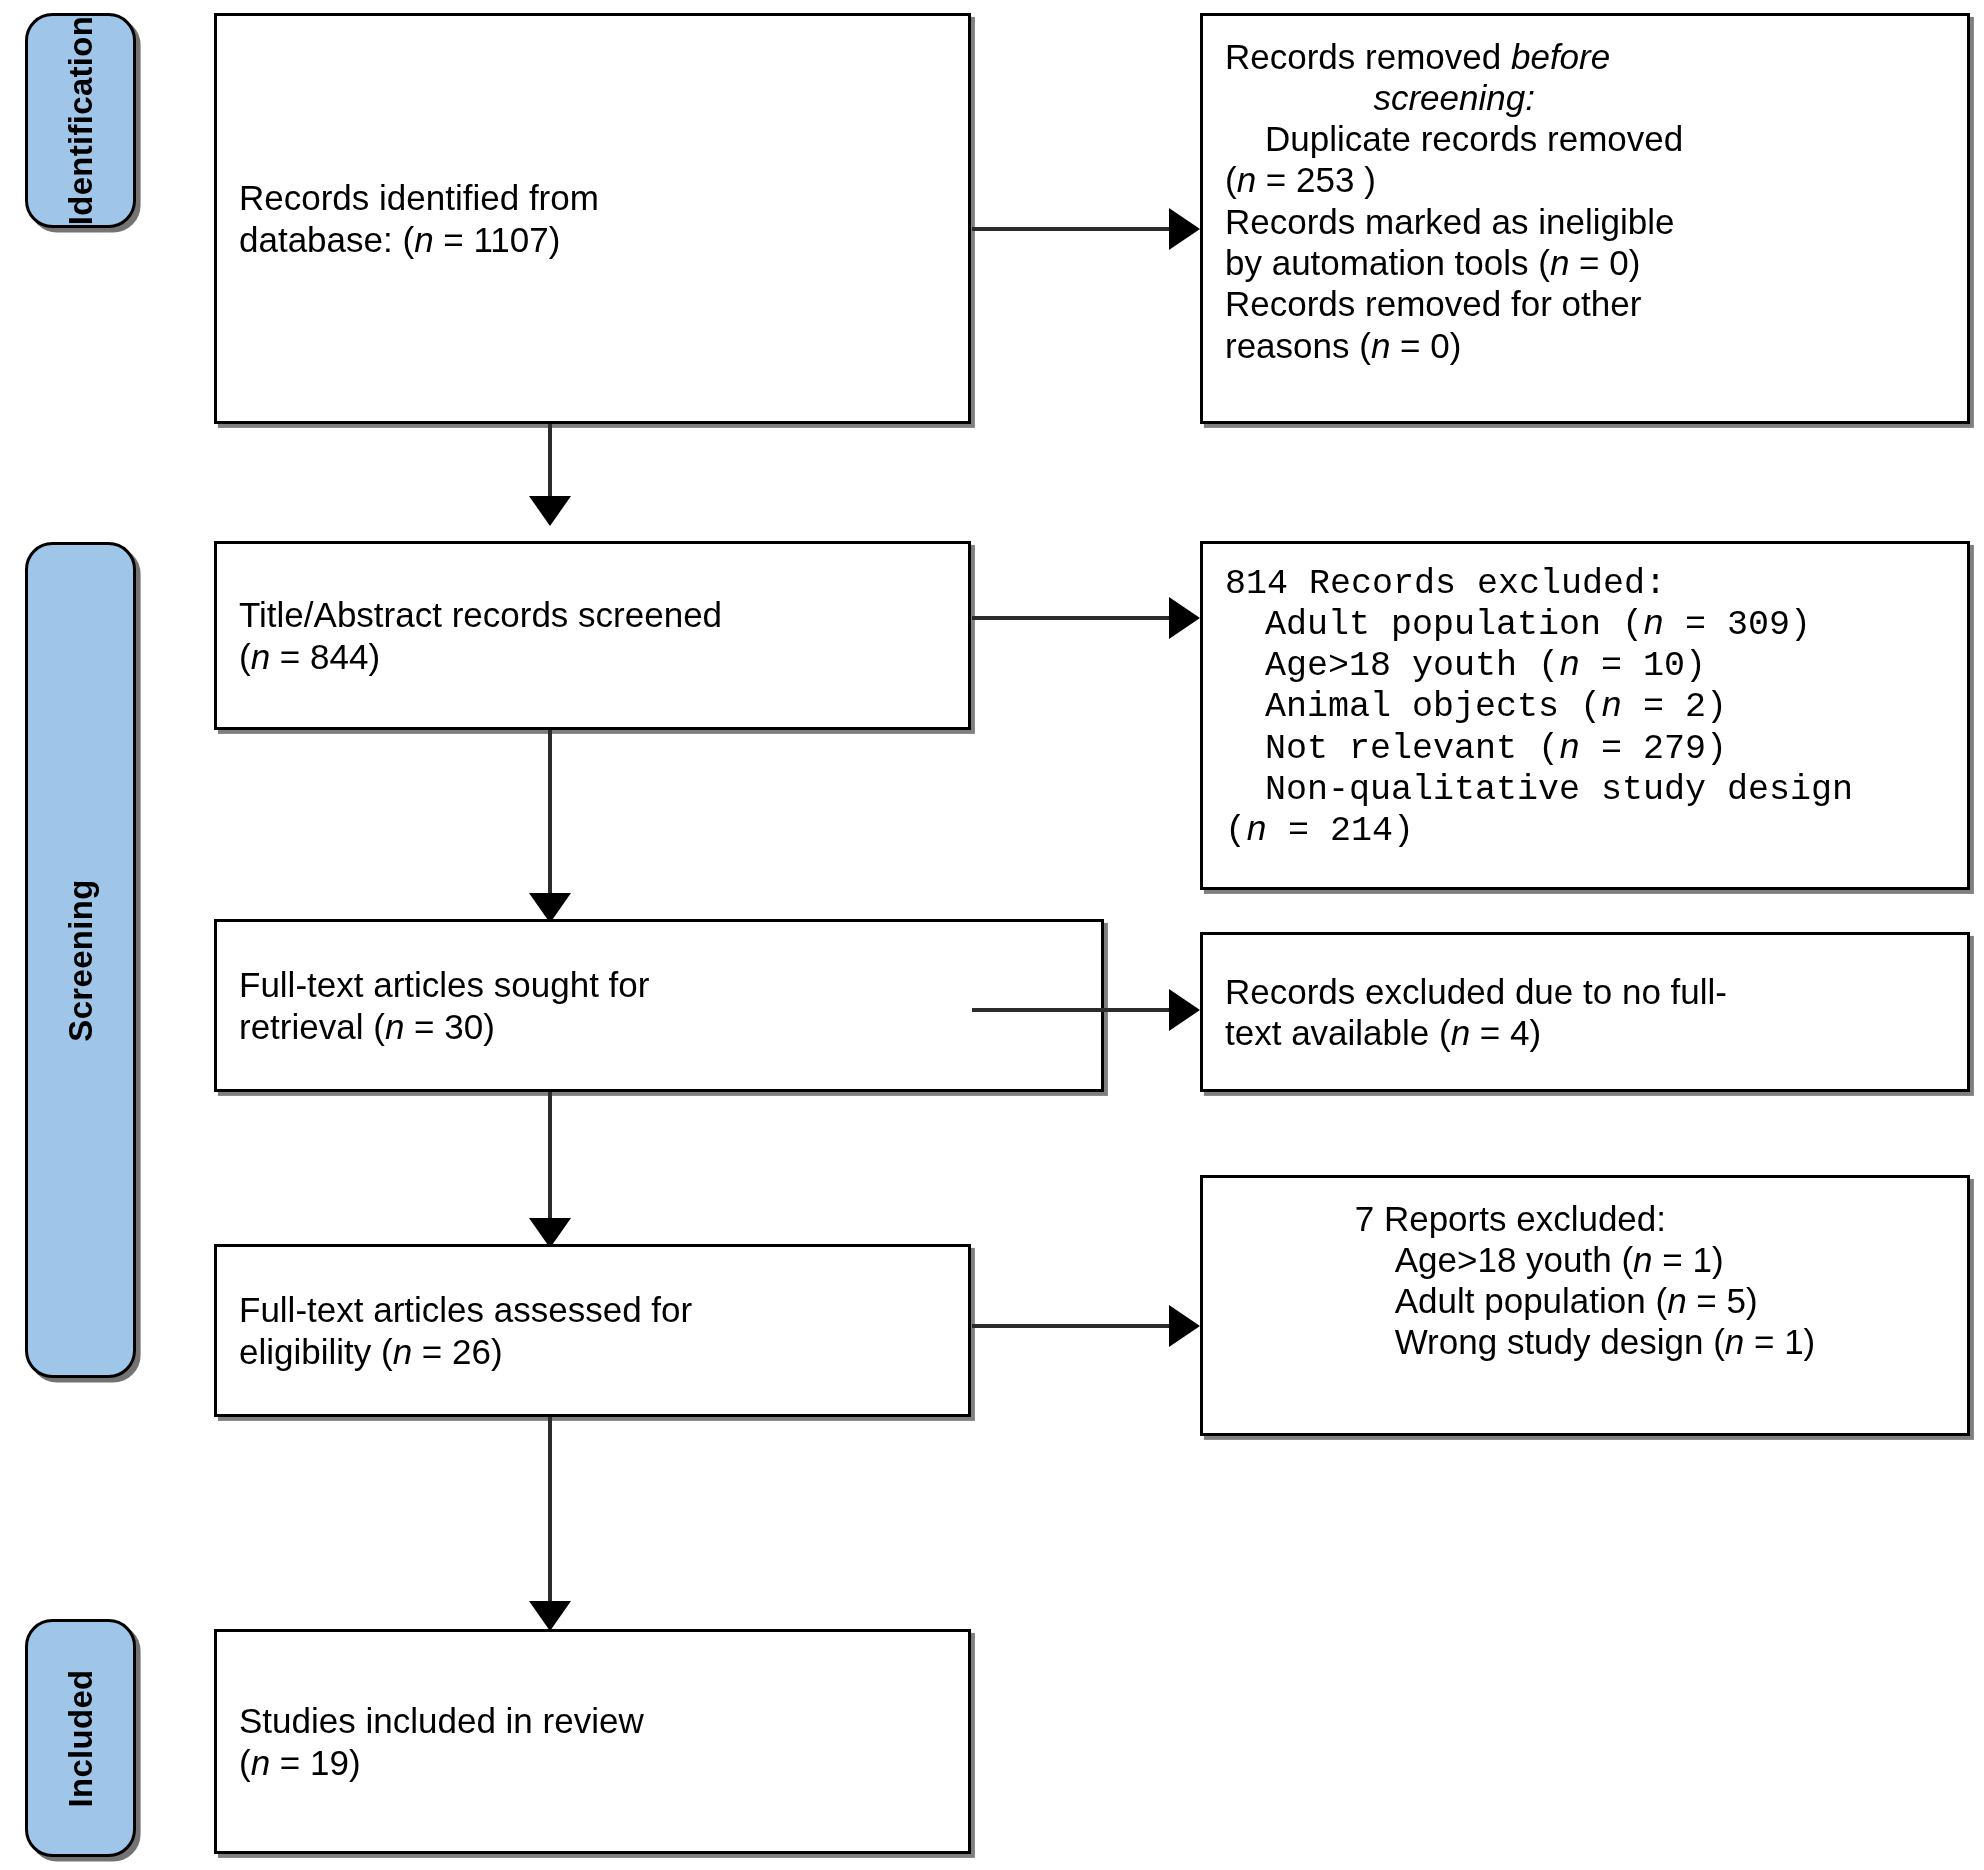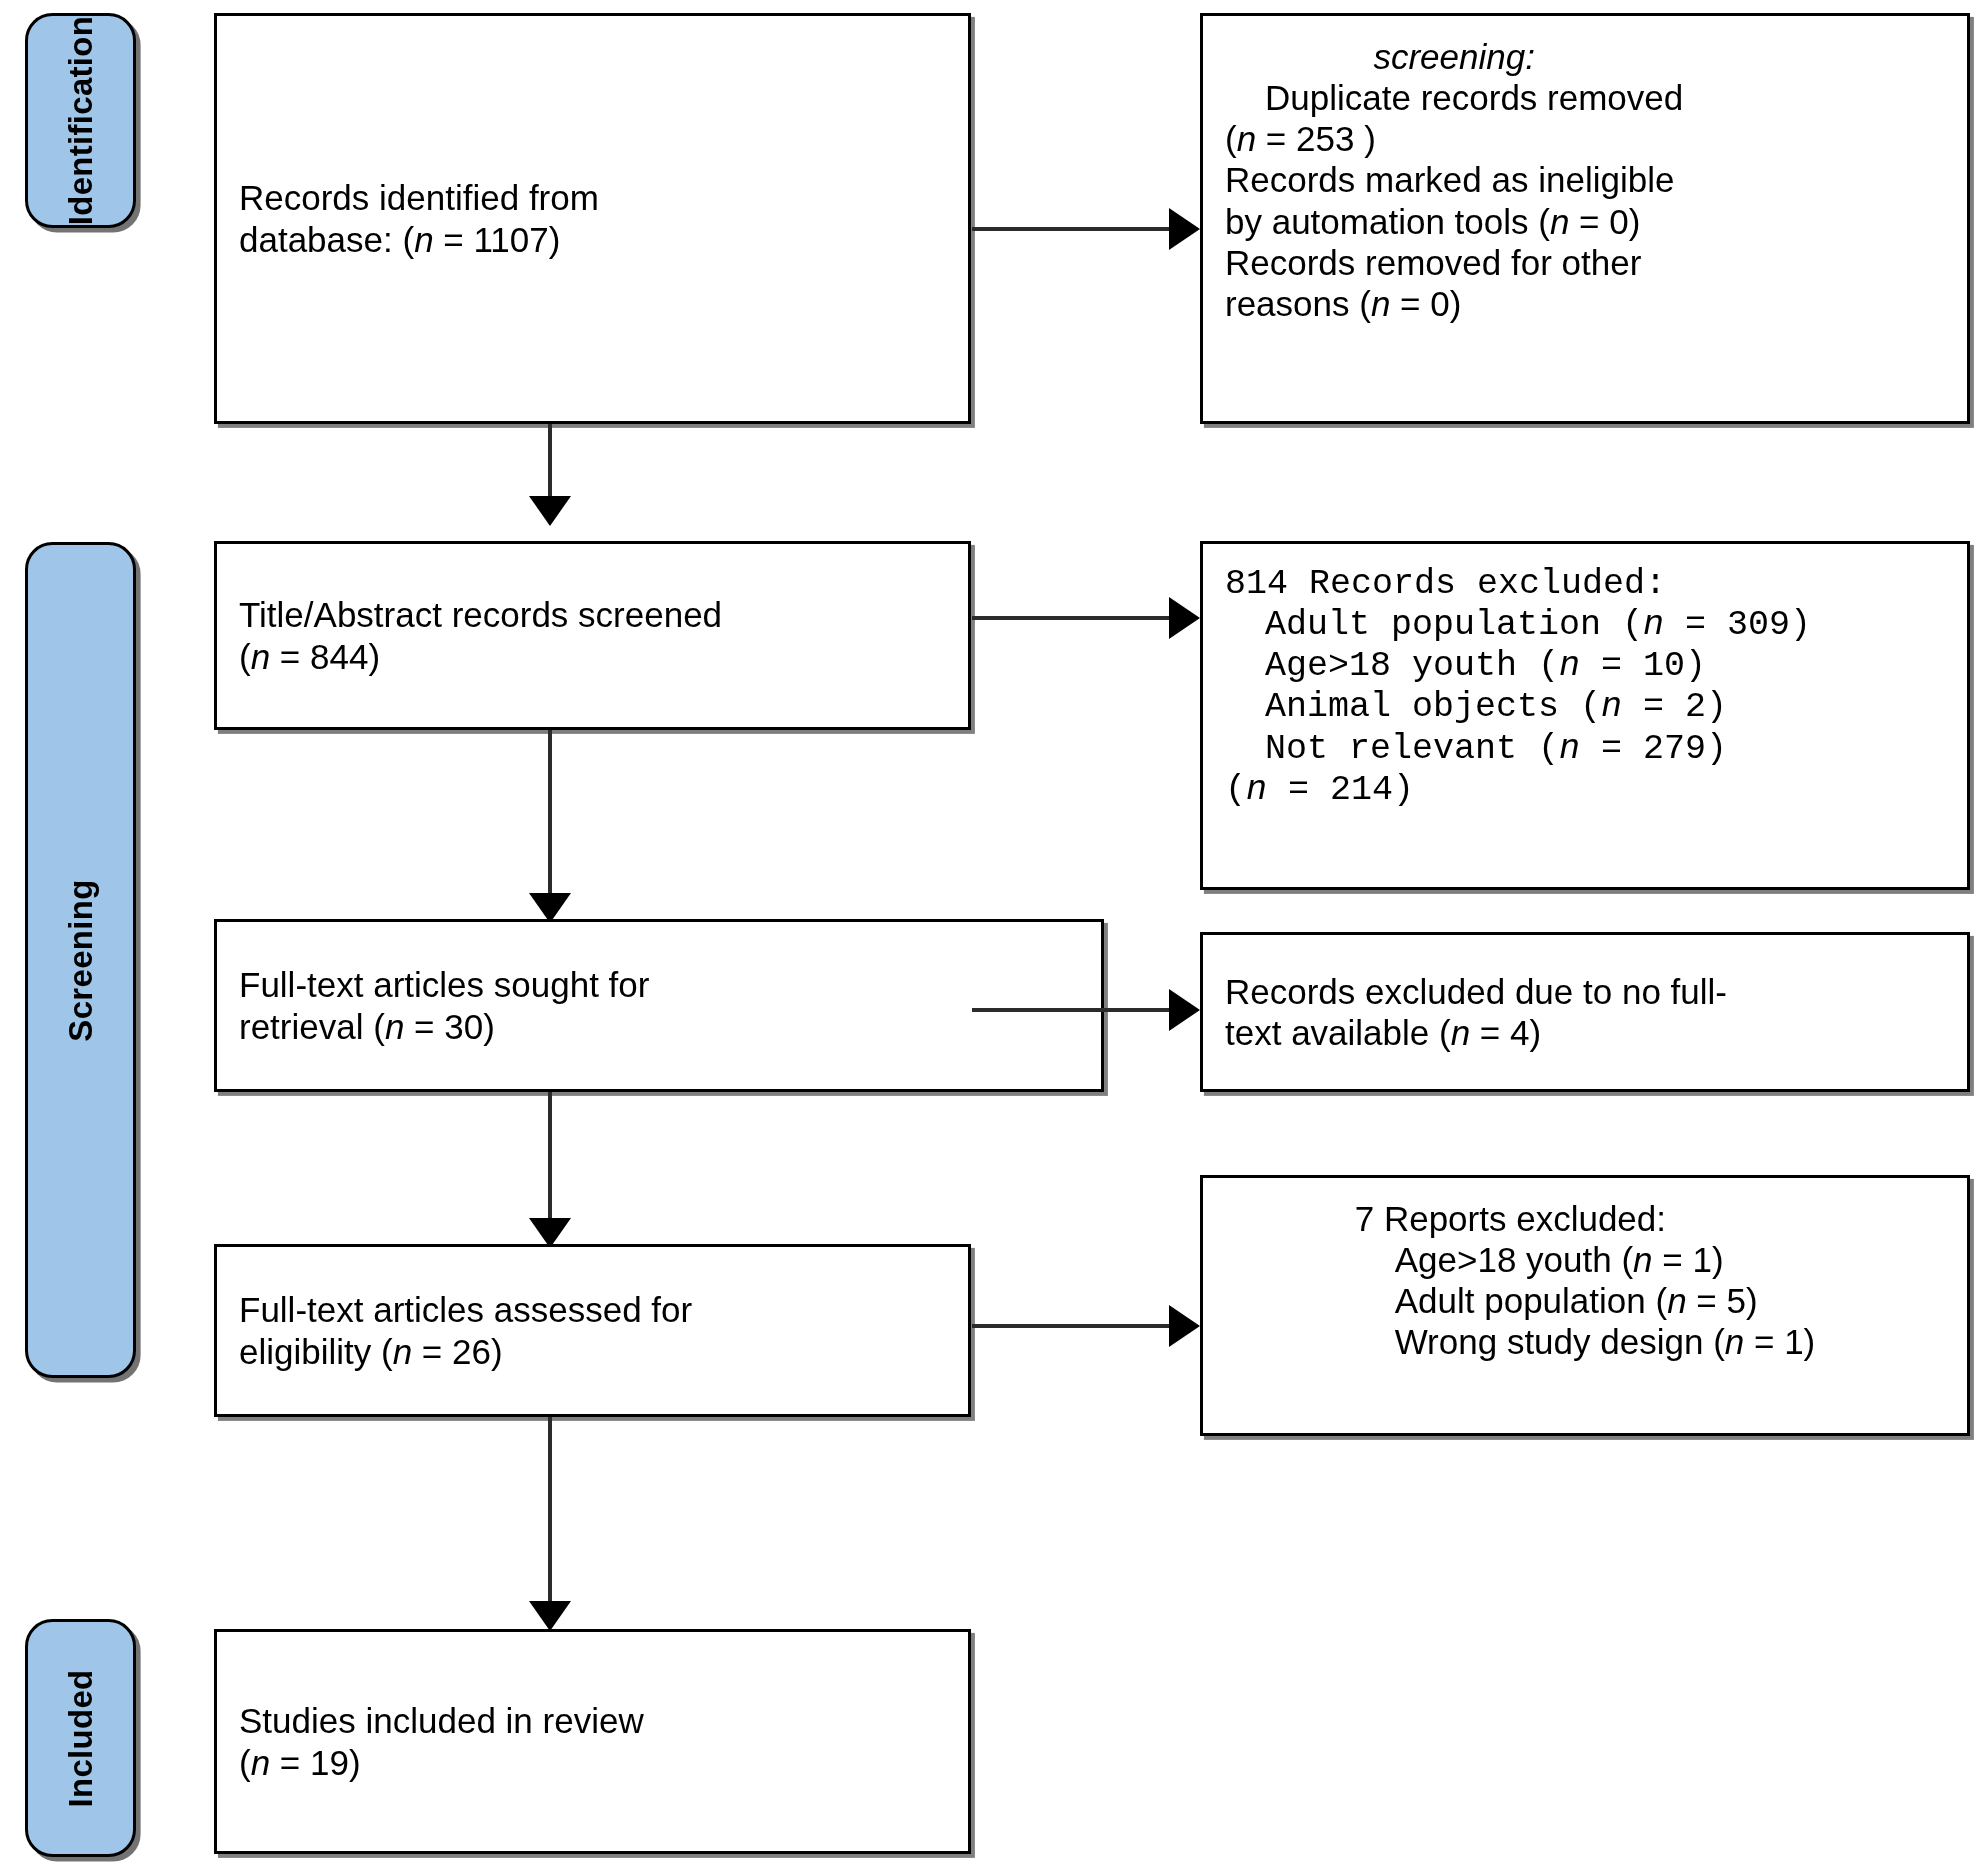--- a/index.html
+++ b/index.html
@@ -125,20 +125,21 @@
 
   <div class="flow-box" style="left:214px; top:13px; width:757px; height:411px;">
     <div class="box-text">
       <span class="box-line">Records identified from</span>
       <span class="box-line">database: (<i>n</i> = 1107)</span>
     </div>
   </div>
 
   <div class="flow-box align-top" style="left:1200px; top:13px; width:770px; height:411px;">
     <div class="box-text padded-top">
+      <span class="box-line">Records removed <i>before</i></span>
       <span class="box-line ital">screening:</span>
       <span class="box-line indent">Duplicate records removed</span>
       <span class="box-line">(<i>n</i> = 253 )</span>
       <span class="box-line">Records marked as ineligible</span>
       <span class="box-line">by automation tools (<i>n</i> = 0)</span>
       <span class="box-line">Records removed for other</span>
       <span class="box-line">reasons (<i>n</i> = 0)</span>
     </div>
   </div>
 
@@ -159,20 +160,21 @@
     </div>
   </div>
 
   <div class="flow-box align-top" style="left:1200px; top:541px; width:770px; height:349px;font-family:Liberation Mono, monospace;">
     <div class="box-text padded-top">
       <span class="box-line">814 Records excluded:</span>
       <span class="box-line indent">Adult population (<i>n</i> = 309)</span>
       <span class="box-line indent">Age&gt;18 youth (<i>n</i> = 10)</span>
       <span class="box-line indent">Animal objects (<i>n</i> = 2)</span>
       <span class="box-line indent">Not relevant (<i>n</i> = 279)</span>
+      <span class="box-line indent">Non-qualitative study design</span>
       <span class="box-line">(<i>n</i> = 214)</span>
     </div>
   </div>
 
   <div class="conn">
     <div class="h-line" style="left:972px; top:616px; width:200px;"></div>
     <div class="h-head" style="left:1169px; top:597px;"></div>
   </div>
 
   <div class="conn">

